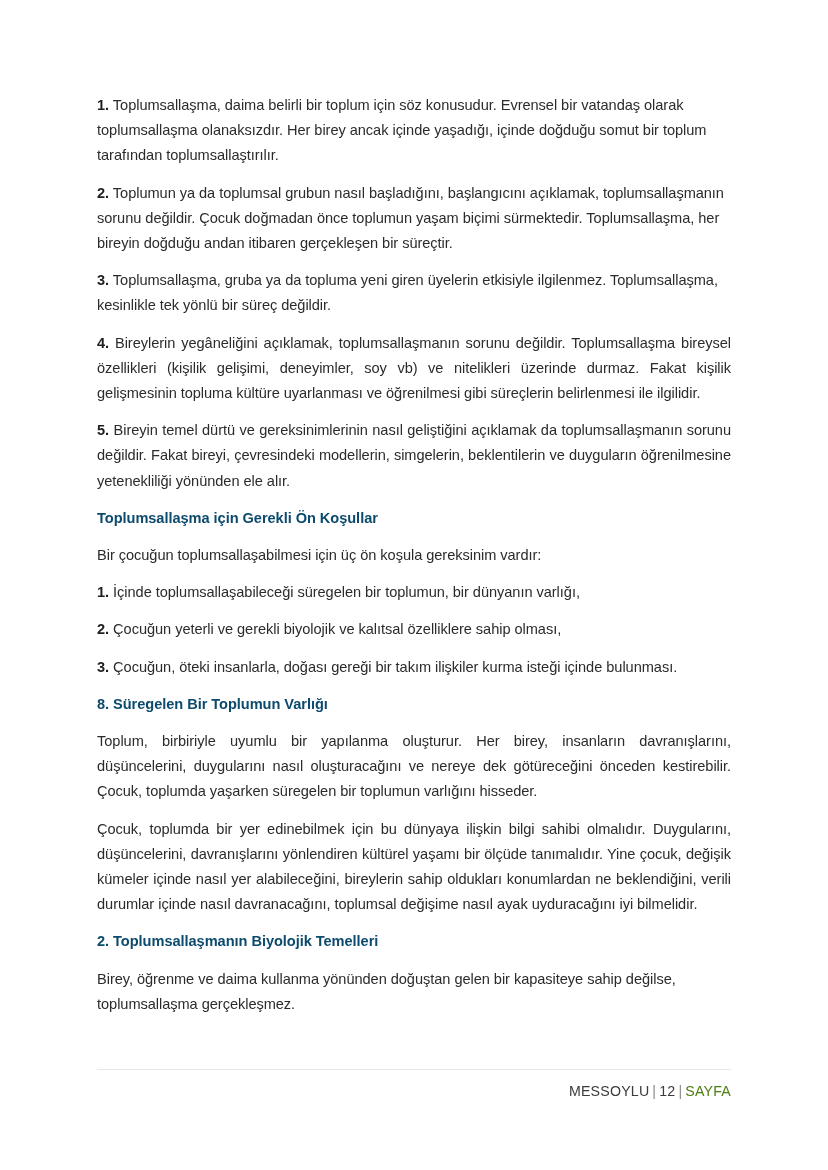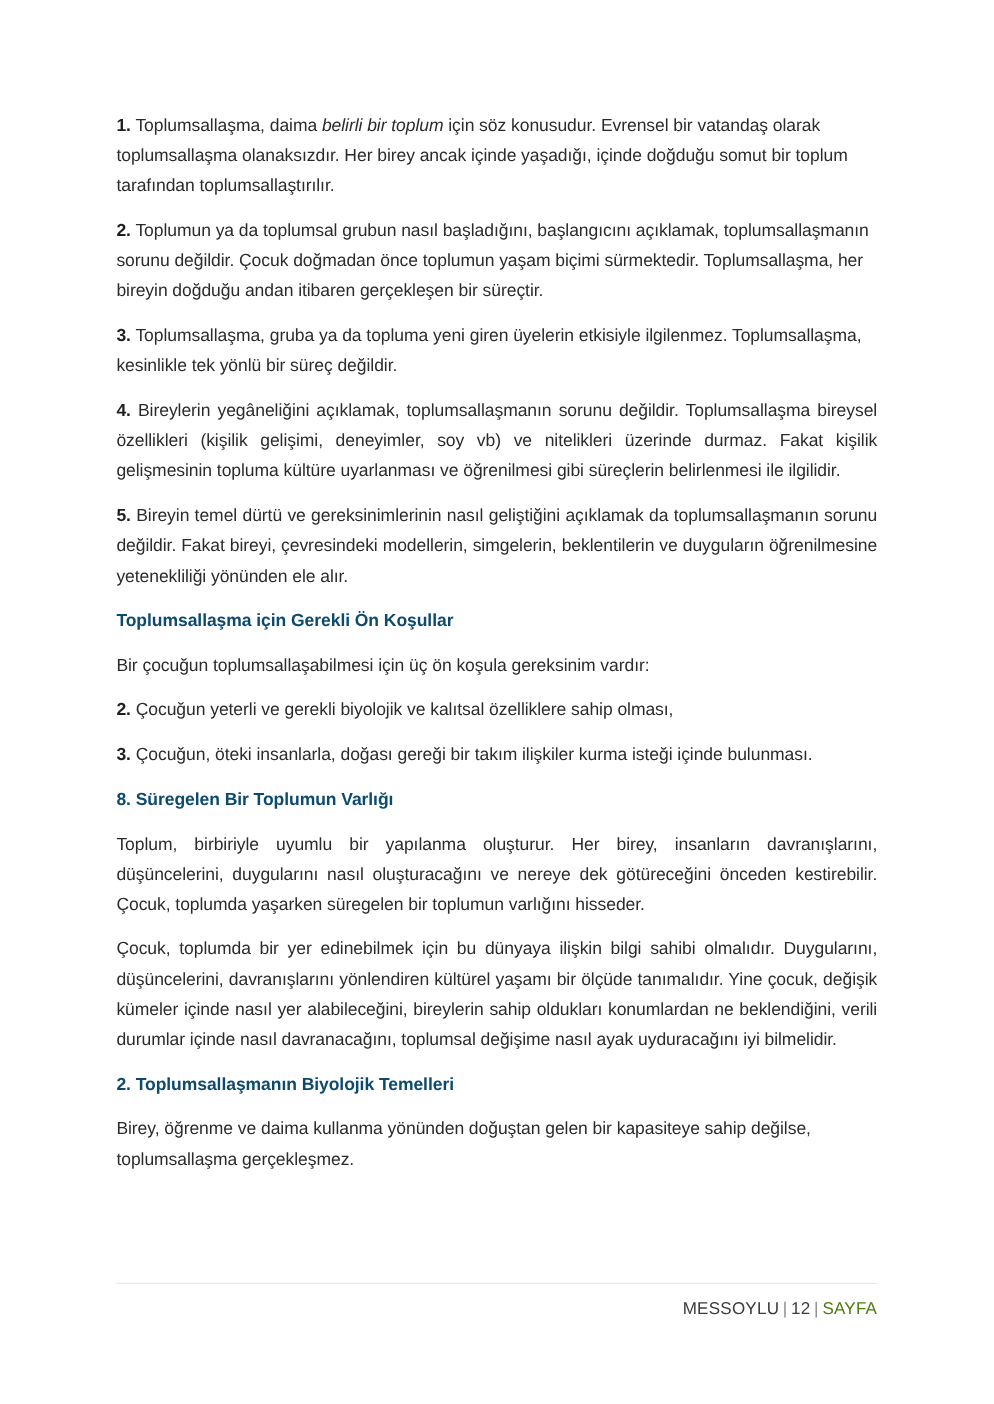--- a/index.html
+++ b/index.html
@@ -46,21 +46,20 @@
     line-height: 25.2px;
     font-weight: bold;
     color: #0c4a6e;
     letter-spacing: -0.05px;
   }
   .lead {
     font-weight: bold;
     color: #1f1f1f;
   }
   .ital {
-    font-style: italic;
   }
   
   .gap-before-heading { margin-top: 4px; }
 
   
   .footer {
     position: absolute;
     left: 97px;
     top: 1069px;
     width: 634px;
@@ -102,20 +101,21 @@
     <p class="para left"><span class="lead">3.</span><span> Toplumsallaşma, gruba ya da topluma yeni giren üyelerin etkisiyle ilgilenmez. Toplumsallaşma, kesinlikle tek yönlü bir süreç değildir.</span></p>
 
     <p class="para justify"><span class="lead">4.</span><span> Bireylerin yegâneliğini açıklamak, toplumsallaşmanın sorunu değildir. Toplumsallaşma bireysel özellikleri (kişilik gelişimi, deneyimler, soy vb) ve nitelikleri üzerinde durmaz. Fakat kişilik gelişmesinin topluma kültüre uyarlanması ve öğrenilmesi gibi süreçlerin belirlenmesi ile ilgilidir.</span></p>
 
     <p class="para justify"><span class="lead">5.</span><span> Bireyin temel dürtü ve gereksinimlerinin nasıl geliştiğini açıklamak da toplumsallaşmanın sorunu değildir. Fakat bireyi, çevresindeki modellerin, simgelerin, beklentilerin ve duyguların öğrenilmesine yetenekliliği yönünden ele alır.</span></p>
 
     <h3 class="heading gap-before-heading">Toplumsallaşma için Gerekli Ön Koşullar</h3>
 
     <p class="para left">Bir çocuğun toplumsallaşabilmesi için üç ön koşula gereksinim vardır:</p>
 
+    <p class="para left"><span class="lead">1.</span><span> İçinde toplumsallaşabileceği süregelen bir toplumun, bir dünyanın varlığı,</span></p>
 
     <p class="para left"><span class="lead">2.</span><span> Çocuğun yeterli ve gerekli biyolojik ve kalıtsal özelliklere sahip olması,</span></p>
 
     <p class="para left"><span class="lead">3.</span><span> Çocuğun, öteki insanlarla, doğası gereği bir takım ilişkiler kurma isteği içinde bulunması.</span></p>
 
     <h3 class="heading gap-before-heading">8. Süregelen Bir Toplumun Varlığı</h3>
 
     <p class="para justify">Toplum, birbiriyle uyumlu bir yapılanma oluşturur. Her birey, insanların davranışlarını, düşüncelerini, duygularını nasıl oluşturacağını ve nereye dek götüreceğini önceden kestirebilir. Çocuk, toplumda yaşarken süregelen bir toplumun varlığını hisseder.</p>
     <p class="para justify">Çocuk, toplumda bir yer edinebilmek için bu dünyaya ilişkin bilgi sahibi olmalıdır. Duygularını, düşüncelerini, davranışlarını yönlendiren kültürel yaşamı bir ölçüde tanımalıdır. Yine çocuk, değişik kümeler içinde nasıl yer alabileceğini, bireylerin sahip oldukları konumlardan ne beklendiğini, verili durumlar içinde nasıl davranacağını, toplumsal değişime nasıl ayak uyduracağını iyi bilmelidir.</p>
 

